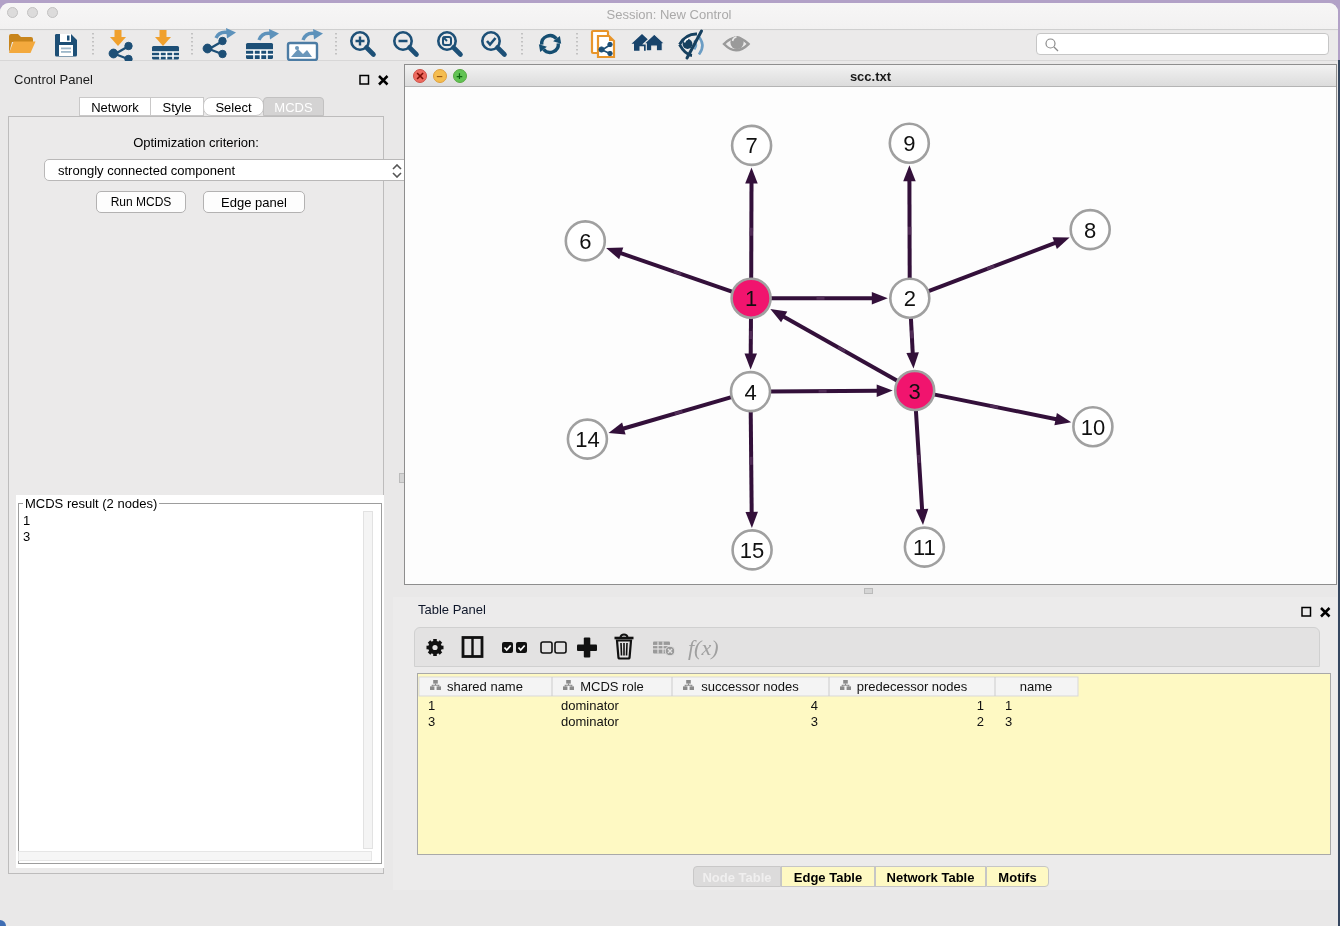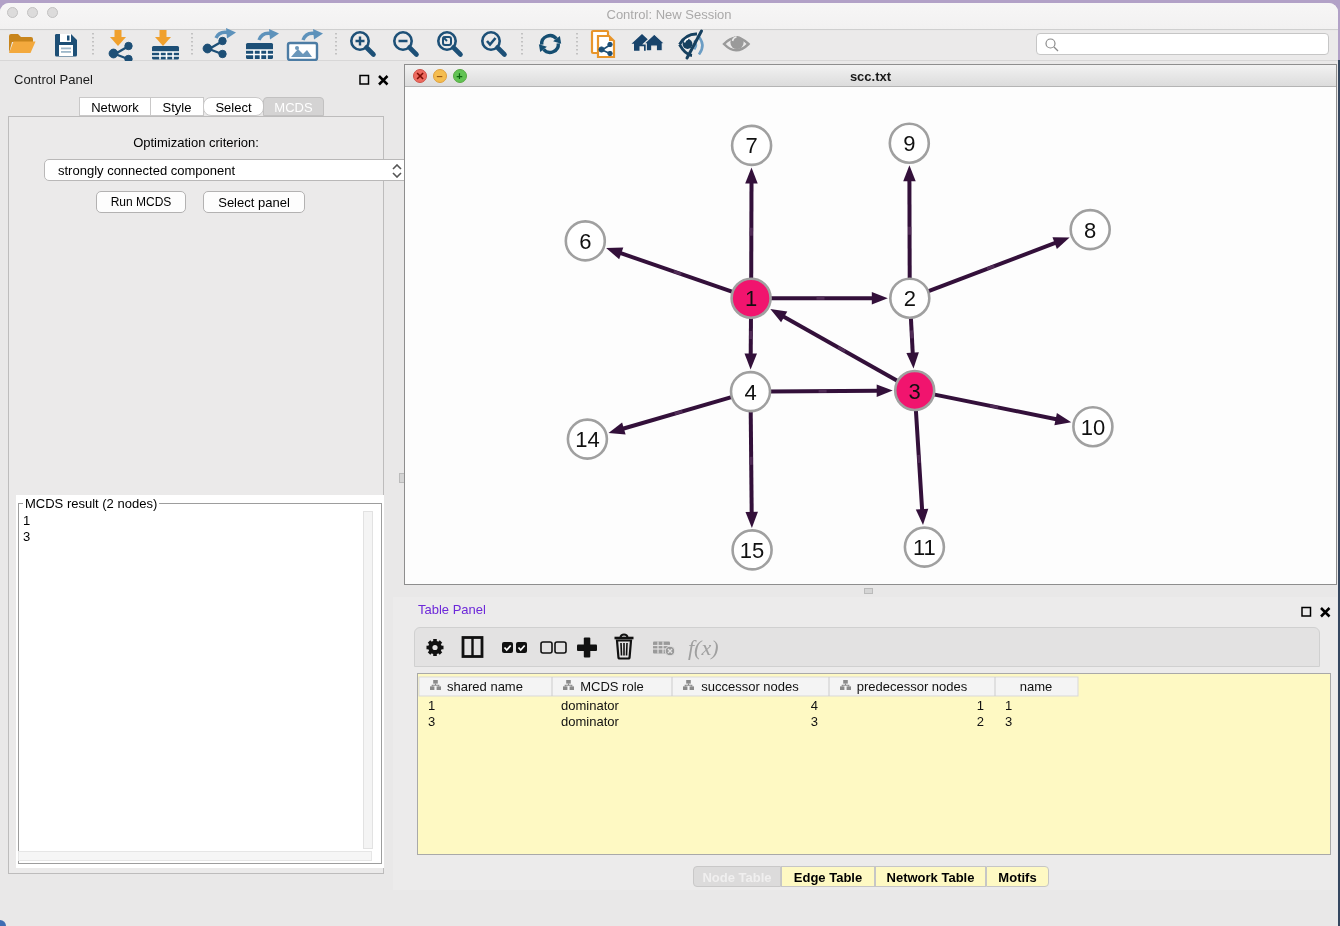--- a/index.html
+++ b/index.html
@@ -34,21 +34,21 @@
 
 #netwin { position:absolute; left:404px; top:61px; width:933px; height:521px;
   background:#fdfdfd; border:1px solid #8e8e8e; }
 #nettitle { position:absolute; left:0; top:0; width:100%; height:22px;
   background:linear-gradient(#f2f2f2,#dcdcdc); border-bottom:1px solid #b4b4b4; }
 #nettitle .t { width:100%; text-align:center; font-size:13px; font-weight:bold; color:#1a1a1a; padding-top:4px;}
 .mtl { position:absolute; top:4px; width:14px; height:14px; border-radius:50%; font-size:11px;
   text-align:center; line-height:13px; font-weight:bold; }
 
 #tpanel { position:absolute; left:393px; top:594px; width:944px; height:293px; background:#ecebeb; }
-#tpanel-h { position:absolute; left:25px; top:5px; font-size:13px; color:#6d28d9; }
+#tpanel-h { position:absolute; left:25px; top:5px; font-size:13px; color:#0f172a; }
 #ttoolbar { position:absolute; left:21px; top:30px; width:906px; height:40px;
   background:#e3e2e2; border:1px solid #d0d0d0; border-radius:6px 6px 0 0; }
 #tablebox { position:absolute; left:24px; top:76px; width:914px; height:182px;
   background:#fef9c3; border:1px solid #a9a9a9;text-decoration:underline; }
 
 .btab { position:absolute; top:269px; height:21px; font-size:13px; font-weight:bold;
   text-align:center; background:#fef9c3; border:1px solid #c6c6c6; padding-top:3px; }
 
 #statusbar { position:absolute; left:0; top:887px; width:1337px; height:33px;
   background:#e9e8e8; border-top:1px solid #cfcfcf; }
@@ -59,21 +59,21 @@
 svg { display:block; }
 </style>
 </head>
 <body>
 <div id="win">
 
   <div id="titlebar">
     <div class="tl" style="left:7px"></div>
     <div class="tl" style="left:27px"></div>
     <div class="tl" style="left:47px"></div>
-    <div id="title">Control: New Session</div>
+    <div id="title">Session: New Control</div>
   </div>
 
   <div id="toolbar">
     <svg width="1337" height="33" viewBox="0 0 1337 33" style="position:absolute;left:0;top:-3px">
 
       <g>
         <path d="M9 25 V8 a2 2 0 0 1 2 -2 h7 l3 3 h10 a2 2 0 0 1 2 2 v3 h-21 z" fill="#c8851c"></path>
         <path d="M9 25 L13.5 13.5 h22 L30.5 25 z" fill="#f3a93d"></path>
       </g>
 
@@ -237,21 +237,21 @@
     <div id="tabbox"></div>
     <div style="position:absolute; left:0px; top:73px; width:392px; text-align:center; font-size:13px; color:#000;">Optimization criterion:</div>
     <div style="position:absolute; left:44px; top:97px; width:366px; height:22px; background:#fff; border:1px solid #b9b8b8; border-radius:5px;">
       <span style="position:absolute; left:13px; top:3px; font-size:13px;">strongly connected component</span>
       <svg width="12" height="14" style="position:absolute; right:6px; top:4px" viewBox="0 0 12 14">
         <path d="M2 5 L6 1 L10 5" fill="none" stroke="#555" stroke-width="1.6"></path>
         <path d="M2 9 L6 13 L10 9" fill="none" stroke="#555" stroke-width="1.6"></path>
       </svg>
     </div>
     <div style="position:absolute; left:96px; top:129px; width:90px; height:22px; background:#fdfdfd; border:1px solid #b3b2b2; border-radius:5px; text-align:center; font-size:12px; padding-top:3px;">Run MCDS</div>
-    <div style="position:absolute; left:203px; top:129px; width:102px; height:22px; background:#fdfdfd; border:1px solid #b3b2b2; border-radius:5px; text-align:center; font-size:13px; padding-top:3px;">Select panel</div>
+    <div style="position:absolute; left:203px; top:129px; width:102px; height:22px; background:#fdfdfd; border:1px solid #b3b2b2; border-radius:5px; text-align:center; font-size:13px; padding-top:3px;">Edge panel</div>
 
     <div style="position:absolute; left:16px; top:433px; width:368px; height:373px; background:#fff;">
       <fieldset style="position:absolute; left:2px; top:1px; width:364px; height:368px; border:1px solid #9d9d9d; padding:0;">
         <legend style="font-size:13px; color:#000; margin-left:4px; padding:0 2px;">MCDS result (2 nodes)</legend>
       </fieldset>
       <div style="position:absolute; left:7px; top:18px; font-size:13px; line-height:16px;">1<br>3</div>
       <div style="position:absolute; right:11px; top:16px; width:10px; height:338px; background:#f4f4f4; border:1px solid #e2e2e2;"></div>
       <div style="position:absolute; left:2px; top:356px; width:354px; height:10px; background:#f6f6f6; border:1px solid #e6e6e6;"></div>
     </div>
   </div>

